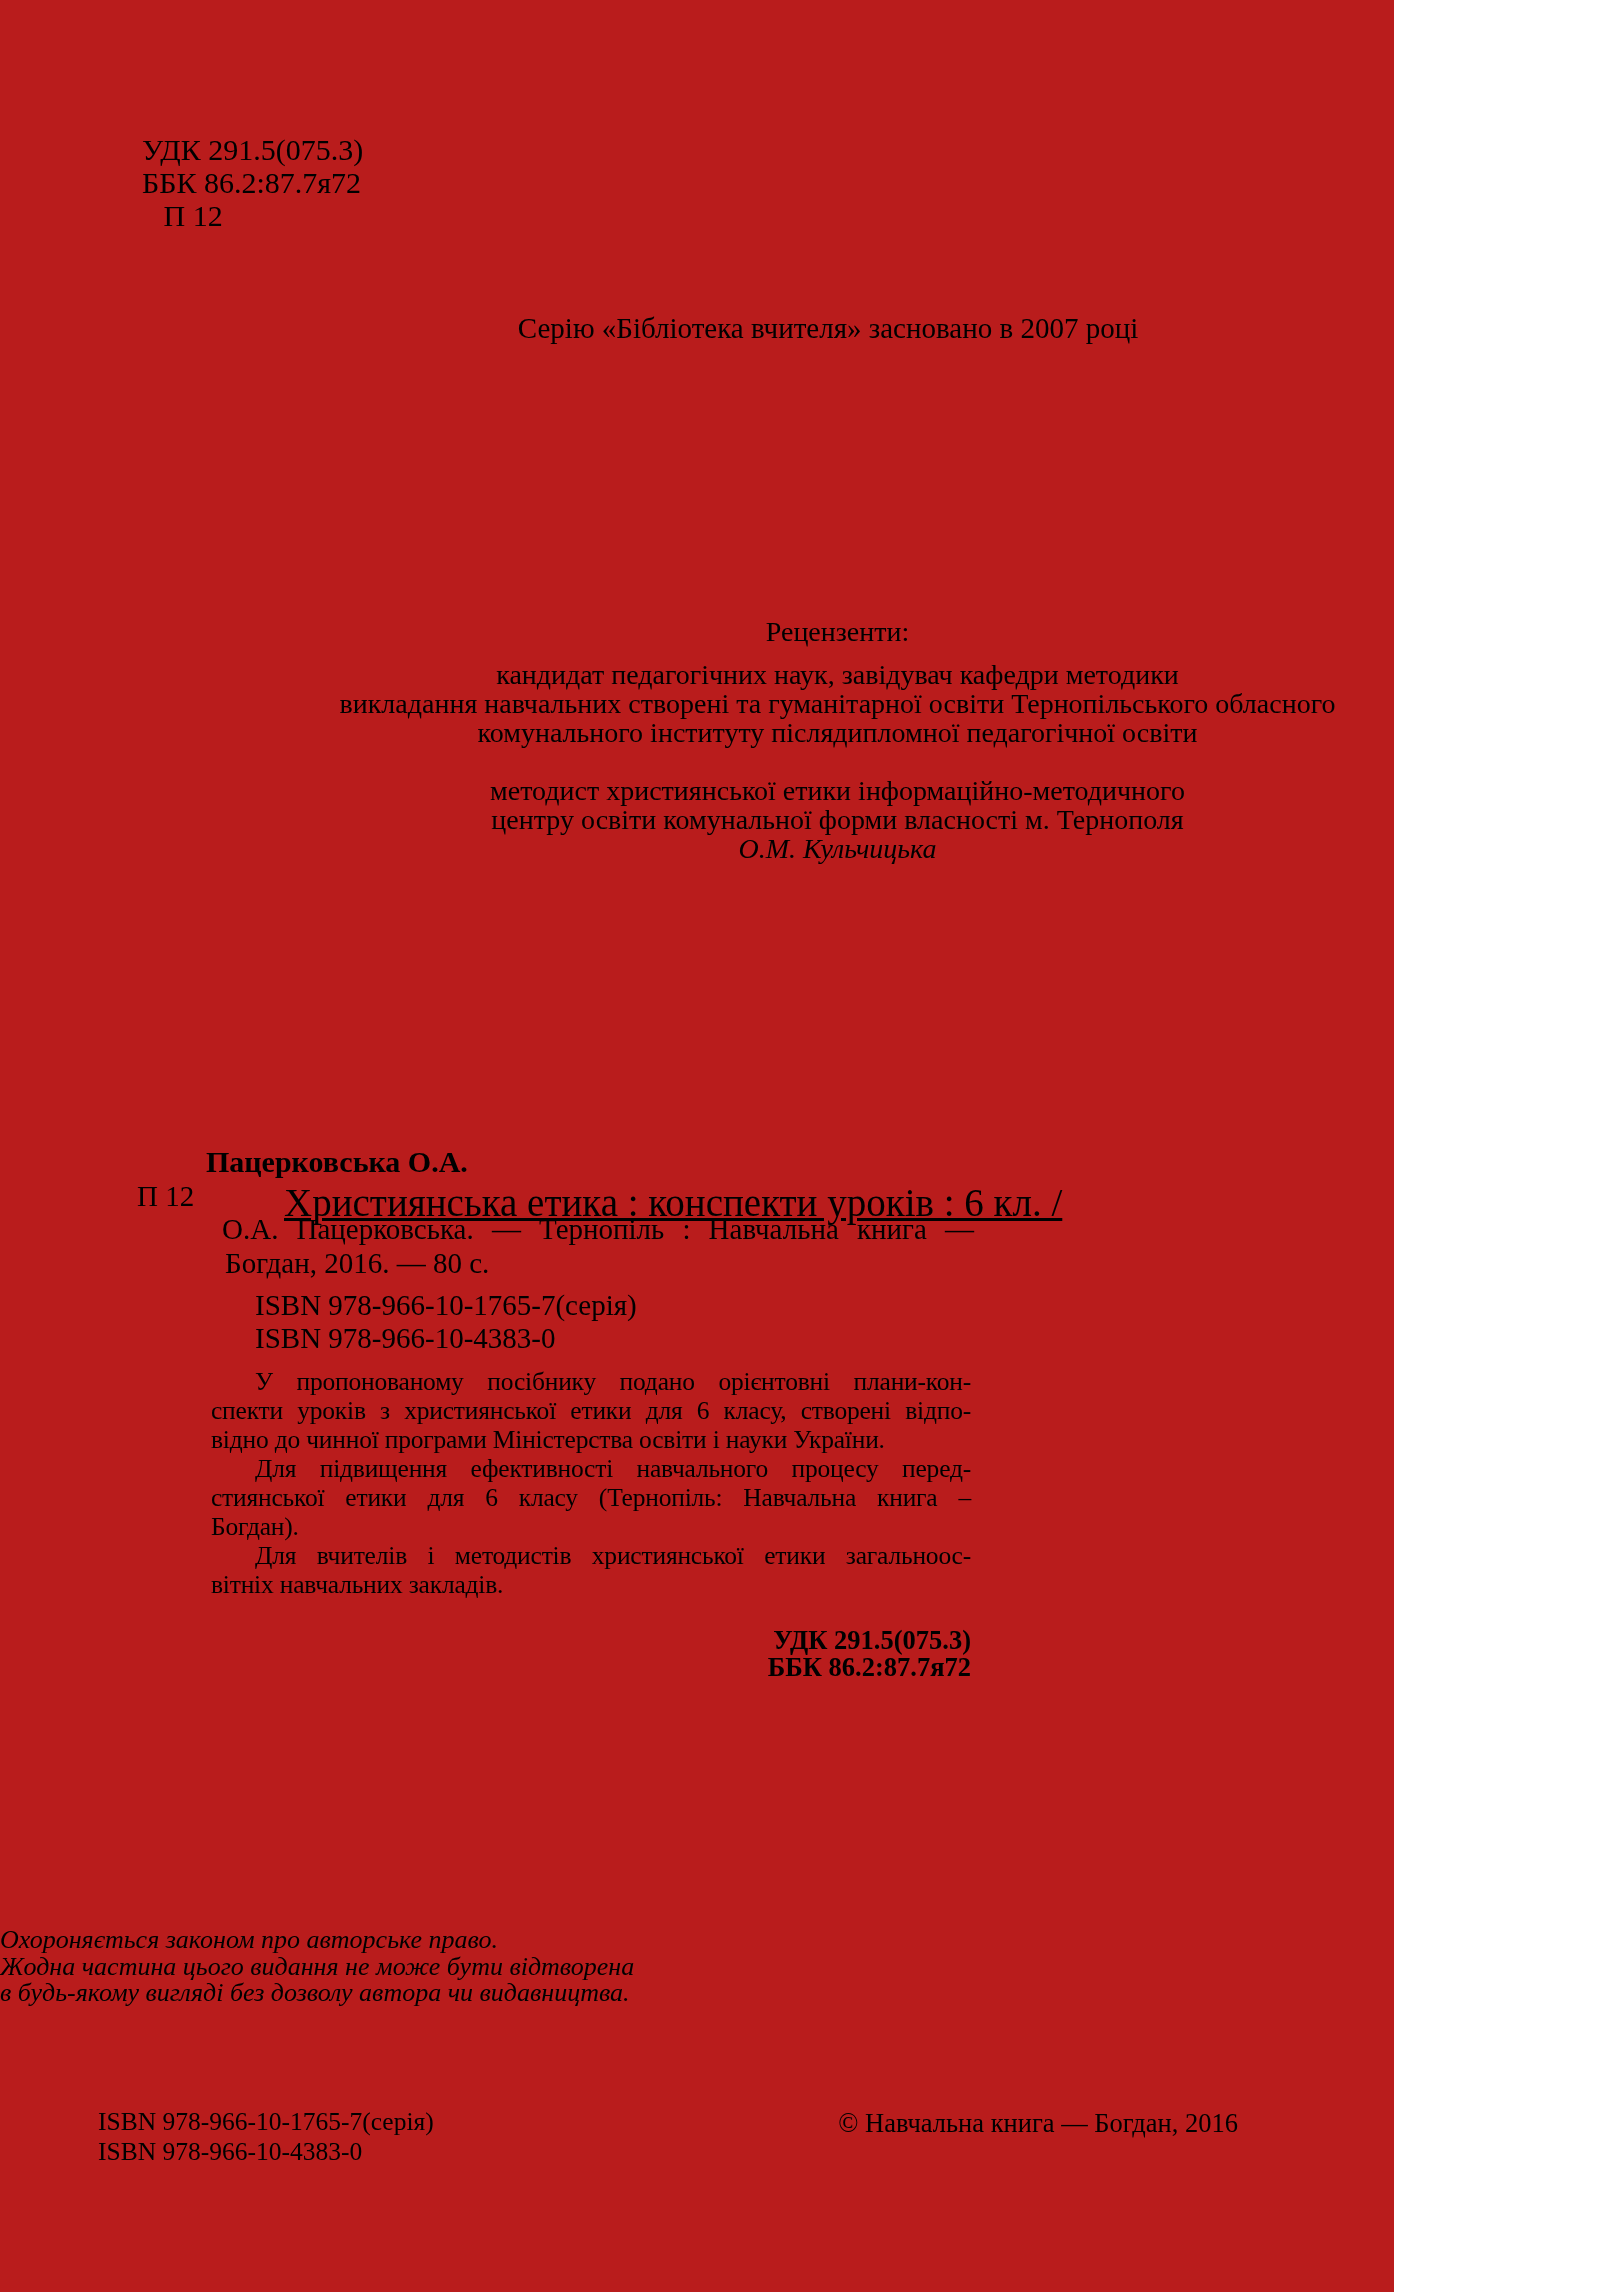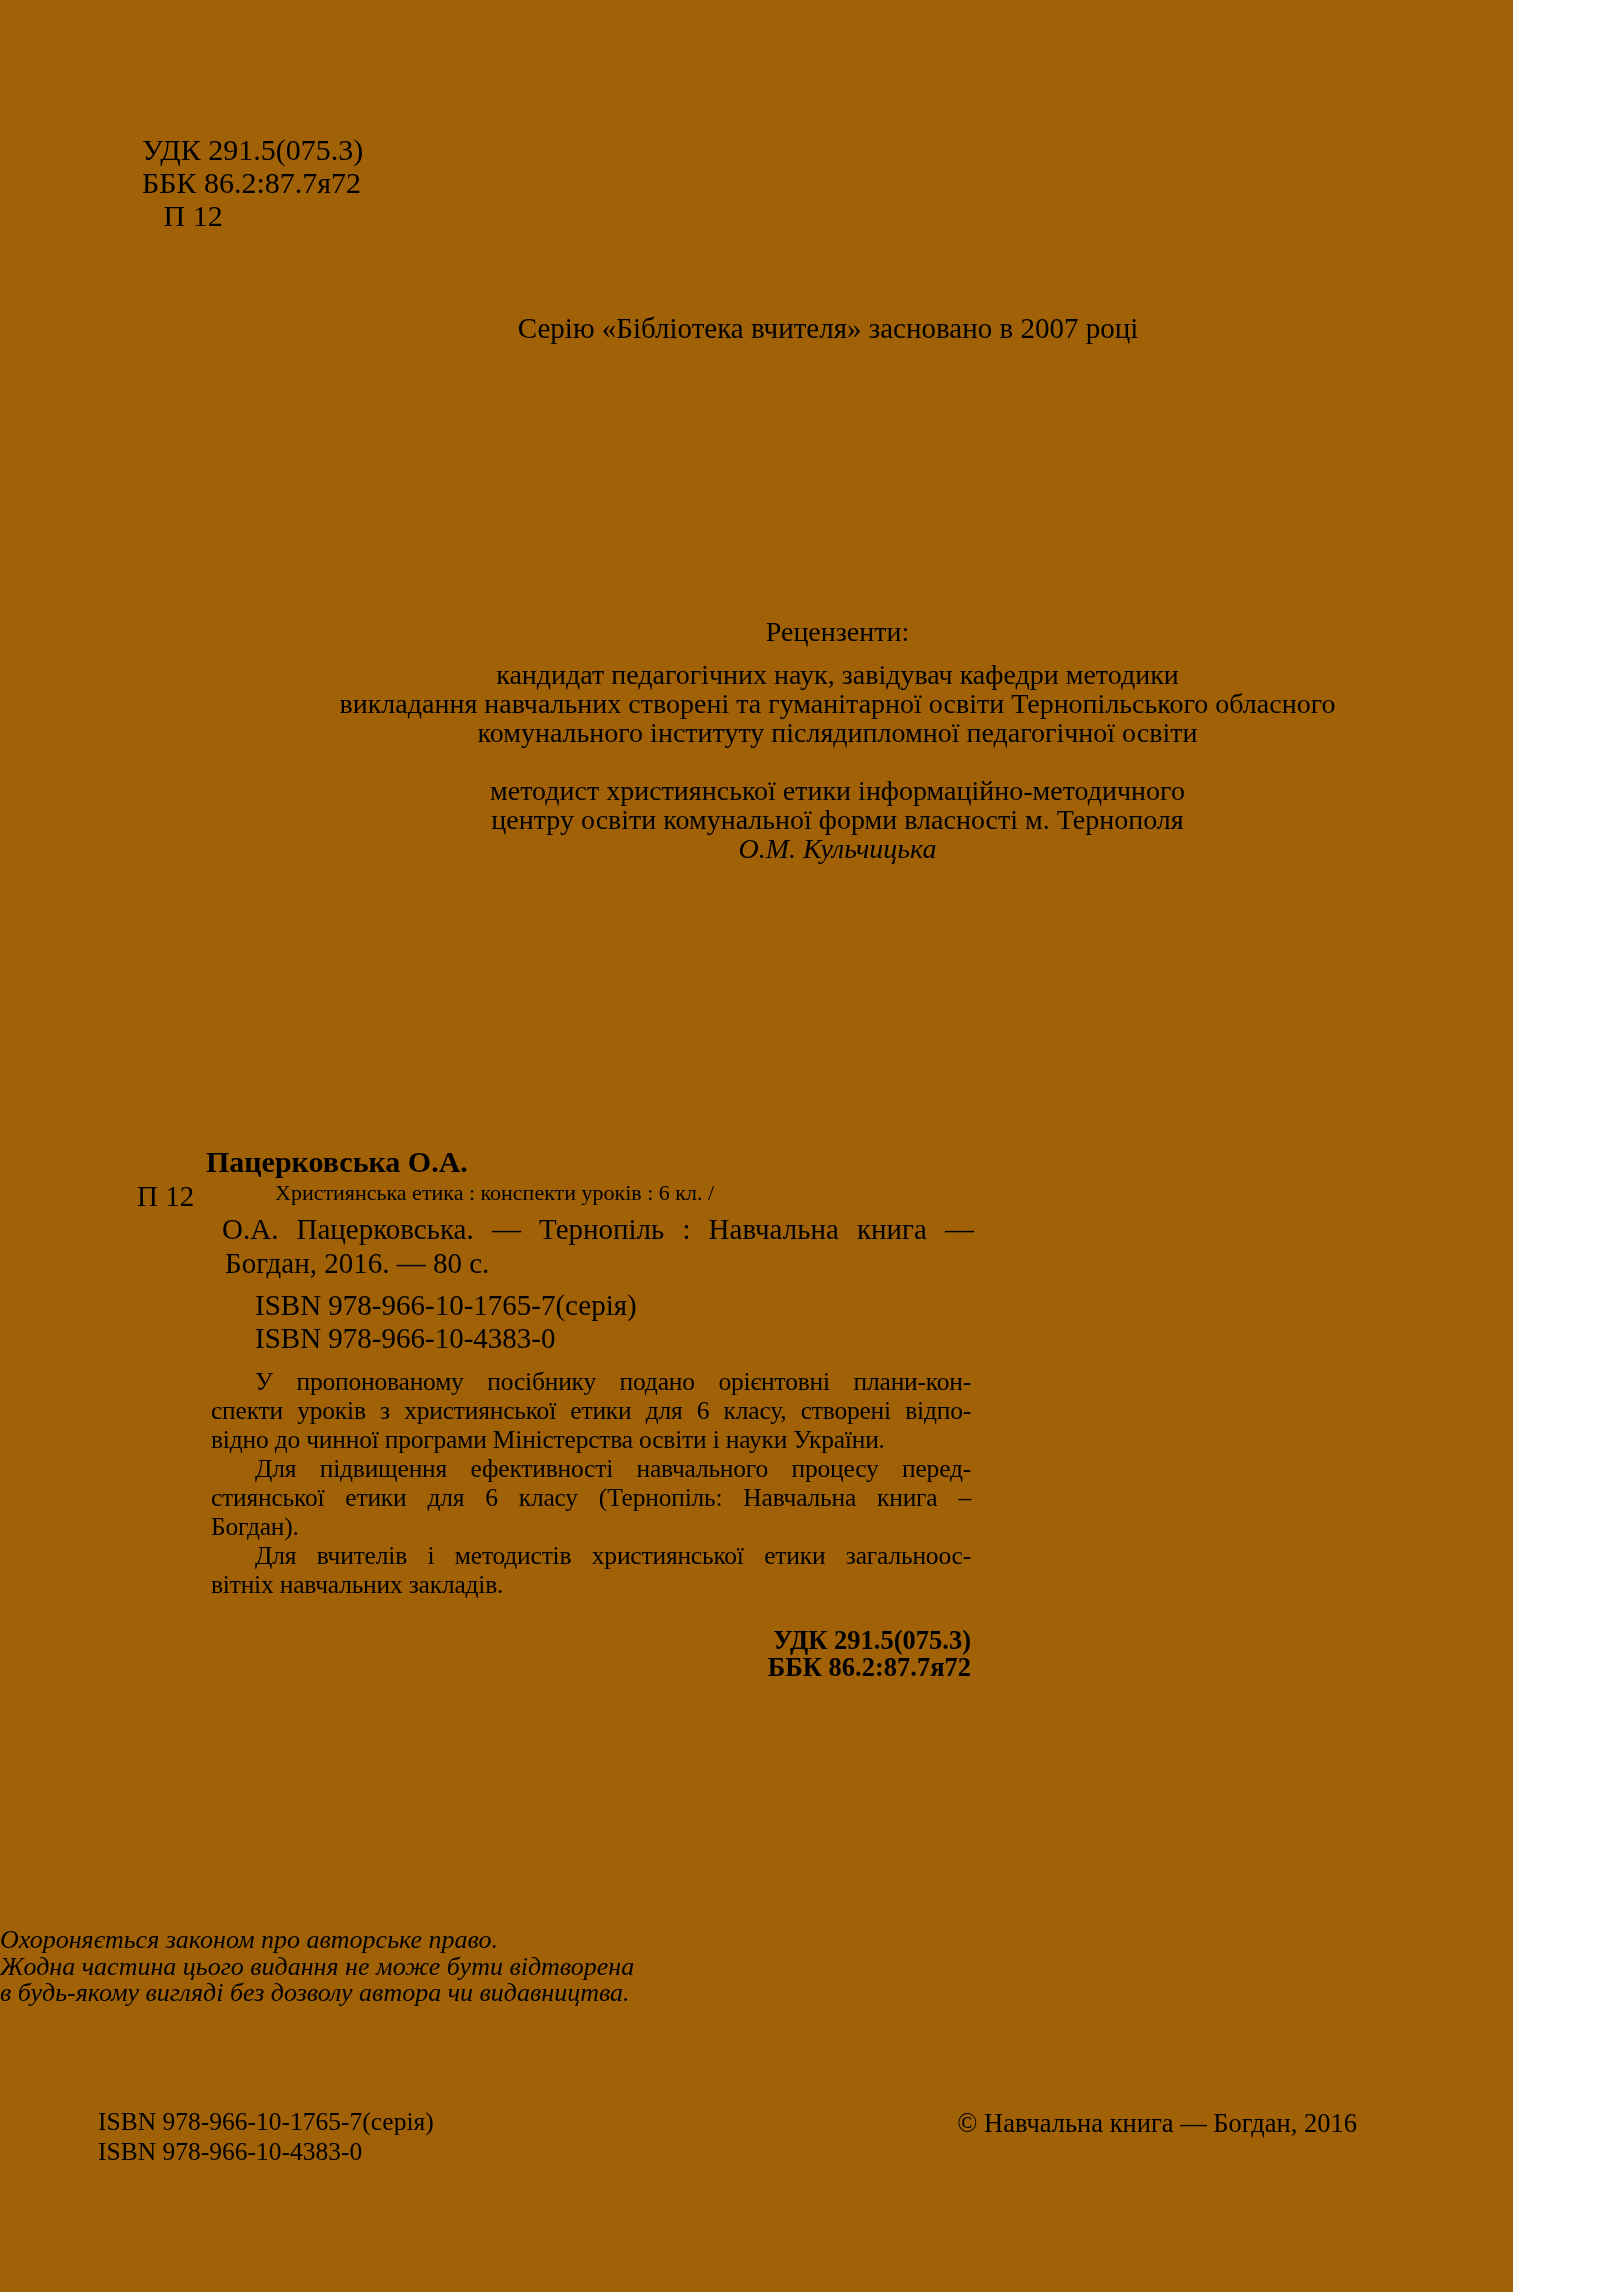--- a/index.html
+++ b/index.html
@@ -2,23 +2,23 @@
 <html><head>
 <meta charset="utf-8">
 <style>
   html, body {
     margin: 0;
     padding: 0;
     background: #ffffff;
   }
   .page {
     position: relative;
-    width: 1513px;
+    width: 1394px;
     height: 2293px;
-    background: #a16207;
+    background: #b91c1c;
     color: #000000;
     font-family: "Liberation Serif", "DejaVu Serif", serif;
     overflow: hidden;
   }
   .abs { position: absolute; }
 
   
   .top-codes { left: 142px; top: 133px; font-size: 30px; line-height: 33px; white-space: nowrap; }
   .top-codes .sigla { padding-left: 21.6px; }
 
@@ -27,21 +27,21 @@
 
   
   .reviewers { left: 0; top: 617px; width: 1621px; text-align: center; font-size: 28px; line-height: 29px; margin-left: 27px; }
   .reviewers .heading { margin-bottom: 13.7px; }
   .reviewers .name { font-style: italic; }
   .reviewers .gap { height: 29px; }
 
   
   .card-author { left: 206px; top: 1145px; font-size: 30px; font-weight: bold; white-space: nowrap; }
   .card-sigla  { left: 137px; top: 1180px; font-size: 29px; white-space: nowrap; }
-  .card-title  { left: 275px; top: 1180px; font-size: 22px; white-space: nowrap; }
+  .card-title  { left: 284px; top: 1180px; font-size: 39px; white-space: nowrap; text-decoration: underline; }
   .card-l2     { left: 222px; top: 1213px; width: 752px; font-size: 29px; text-align: justify; text-align-last: justify; white-space: normal; }
   .card-l3     { left: 225px; top: 1247px; font-size: 29px; white-space: nowrap; }
   .card-isbn   { left: 255px; top: 1289px; font-size: 29px; line-height: 33px; white-space: nowrap; }
 
   
   .annotation { left: 211px; top: 1367px; width: 760px; font-size: 25.5px; line-height: 29px; letter-spacing: -0.2px; }
   .annotation .ln { width: 760px; }
   .annotation .indent { text-indent: 44px; }
   .annotation .just { text-align: justify; text-align-last: justify; }
 

